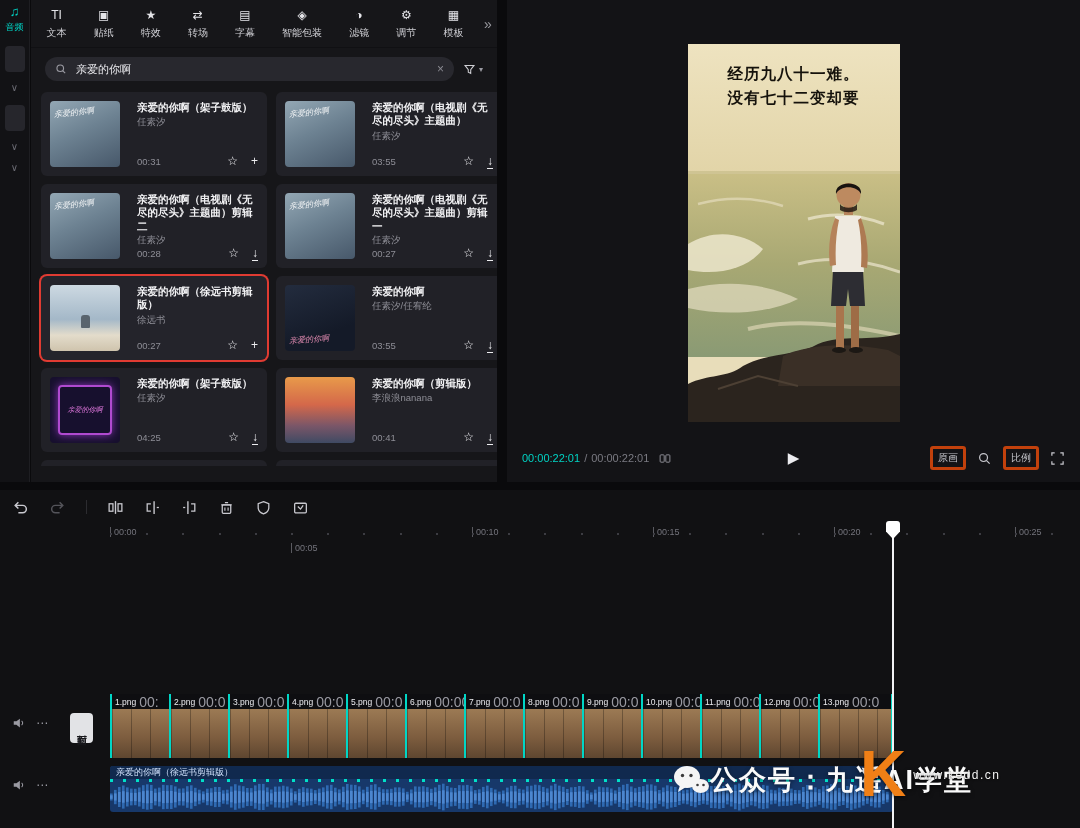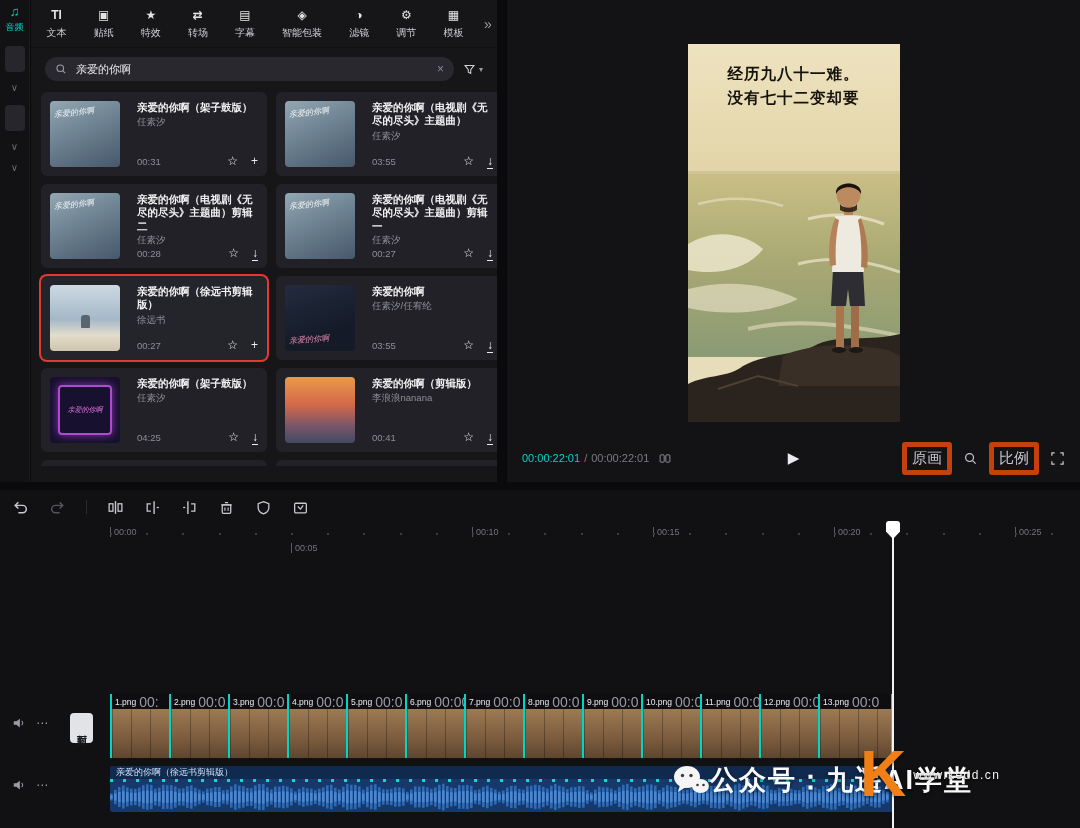--- a/index.html
+++ b/index.html
@@ -13,21 +13,21 @@
   .rail-icon{font-size:13px;line-height:14px;}
   .rail-label{font-size:9px;}
   .rail-thumb{width:20px;height:26px;background:#26262c;border-radius:4px;margin-top:12px;}
   .rail-chev{color:#6a6a72;font-size:10px;margin-top:10px;}
 
   
   .top-toolbar{position:absolute;left:31px;top:0;width:466px;height:48px;background:#161619;
                display:flex;align-items:center;border-bottom:1px solid #101013;box-sizing:border-box;}
   .tool-items{flex:1;display:flex;justify-content:space-around;align-items:center;padding:0 2px;}
   .tool-item{display:flex;flex-direction:column;align-items:center;gap:3px;color:#cfcfd4;font-size:10px;}
-  .tool-icon{font-size:12px;height:15px;line-height:15px;color:#e4e4e8;font-weight:700;}
+  .tool-icon{font-size:12px;height:15px;line-height:15px;color:#e4e4e8;font-weight:400;}
   .expand{width:18px;color:#9a9aa0;font-size:14px;text-align:center;}
 
   
   .left-panel{position:absolute;left:31px;top:48px;width:466px;height:434px;background:#161619;overflow:hidden;}
   .search-row{display:flex;align-items:center;gap:9px;padding:9px 12px 4px 14px;}
   .search-box{flex:1;display:flex;align-items:center;gap:7px;height:24px;background:#28282e;border-radius:12px;padding:0 10px;}
   .search-box svg{flex:none;}
   .search-box input{flex:1;background:transparent;border:0;outline:0;color:#ececf0;font-size:11px;font-family:inherit;min-width:0;}
   .clear-x{color:#8a8a92;font-size:12px;flex:none;}
   .filter-group{display:flex;align-items:center;gap:3px;color:#cfcfd4;padding-right:2px;}
@@ -67,21 +67,21 @@
   .poster-text{position:absolute;top:18px;left:0;right:0;text-align:center;font-weight:800;color:#15120c;
                font-size:15.5px;line-height:1.55;letter-spacing:1px;z-index:2;}
   .poster-text span{display:block;}
   .controls{position:absolute;left:0;bottom:6px;right:0;height:36px;display:flex;align-items:center;padding:0 15px;}
   .timecode{font-size:11px;display:flex;gap:4px;align-items:center;}
   .tc-cur{color:#00d3c4;}
   .tc-sep,.tc-total{color:#7a7a82;}
   .grid-icon{margin-left:9px;color:#8e8e96;}
   .play-btn{position:absolute;left:50%;transform:translateX(-50%);color:#ececf0;font-size:15px;}
   .right-controls{margin-left:auto;display:flex;align-items:center;gap:11px;color:#c8c8ce;}
-  .chip{border:5px solid #c2410c;border-radius:3px;font-size:15px;padding:2px 5px;color:#c8c8ce;}
+  .chip{border:3px solid #c2410c;border-radius:3px;font-size:10px;padding:2px 5px;color:#c8c8ce;}
   .ctl-icon{color:#c8c8ce;display:flex;}
 
   
   .timeline{position:absolute;left:0;top:490px;width:1080px;height:338px;background:#111113;}
   .tl-toolbar{height:34px;display:flex;align-items:center;gap:20px;padding-left:12px;}
   .tl-icon{width:17px;height:17px;color:#c9c9cf;display:flex;}
   .tl-icon.dim{color:#54545a;}
   .sep{width:1px;height:14px;background:#2c2c30;}
   .ruler{position:absolute;left:0;top:34px;width:1080px;height:18px;}
   .ruler::after{content:"";position:absolute;left:110px;right:10px;top:9px;height:2px;

